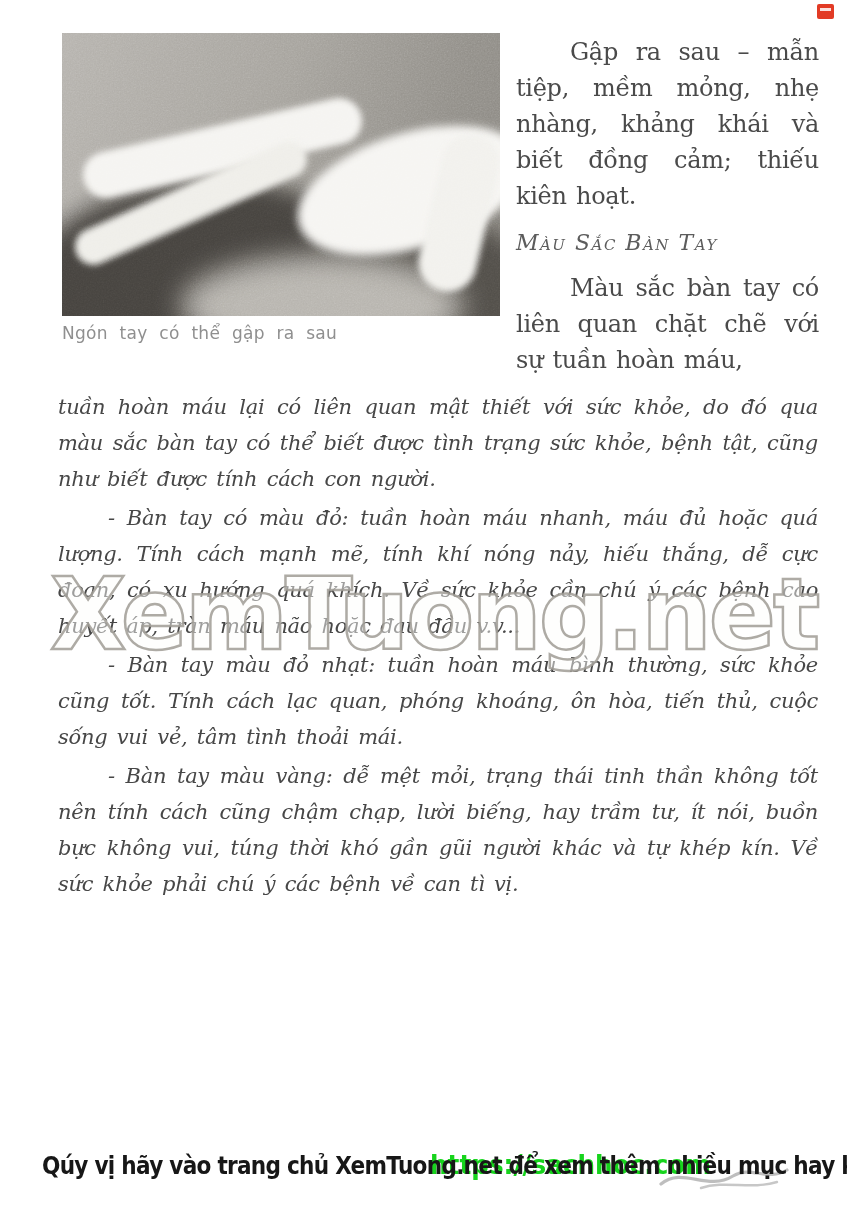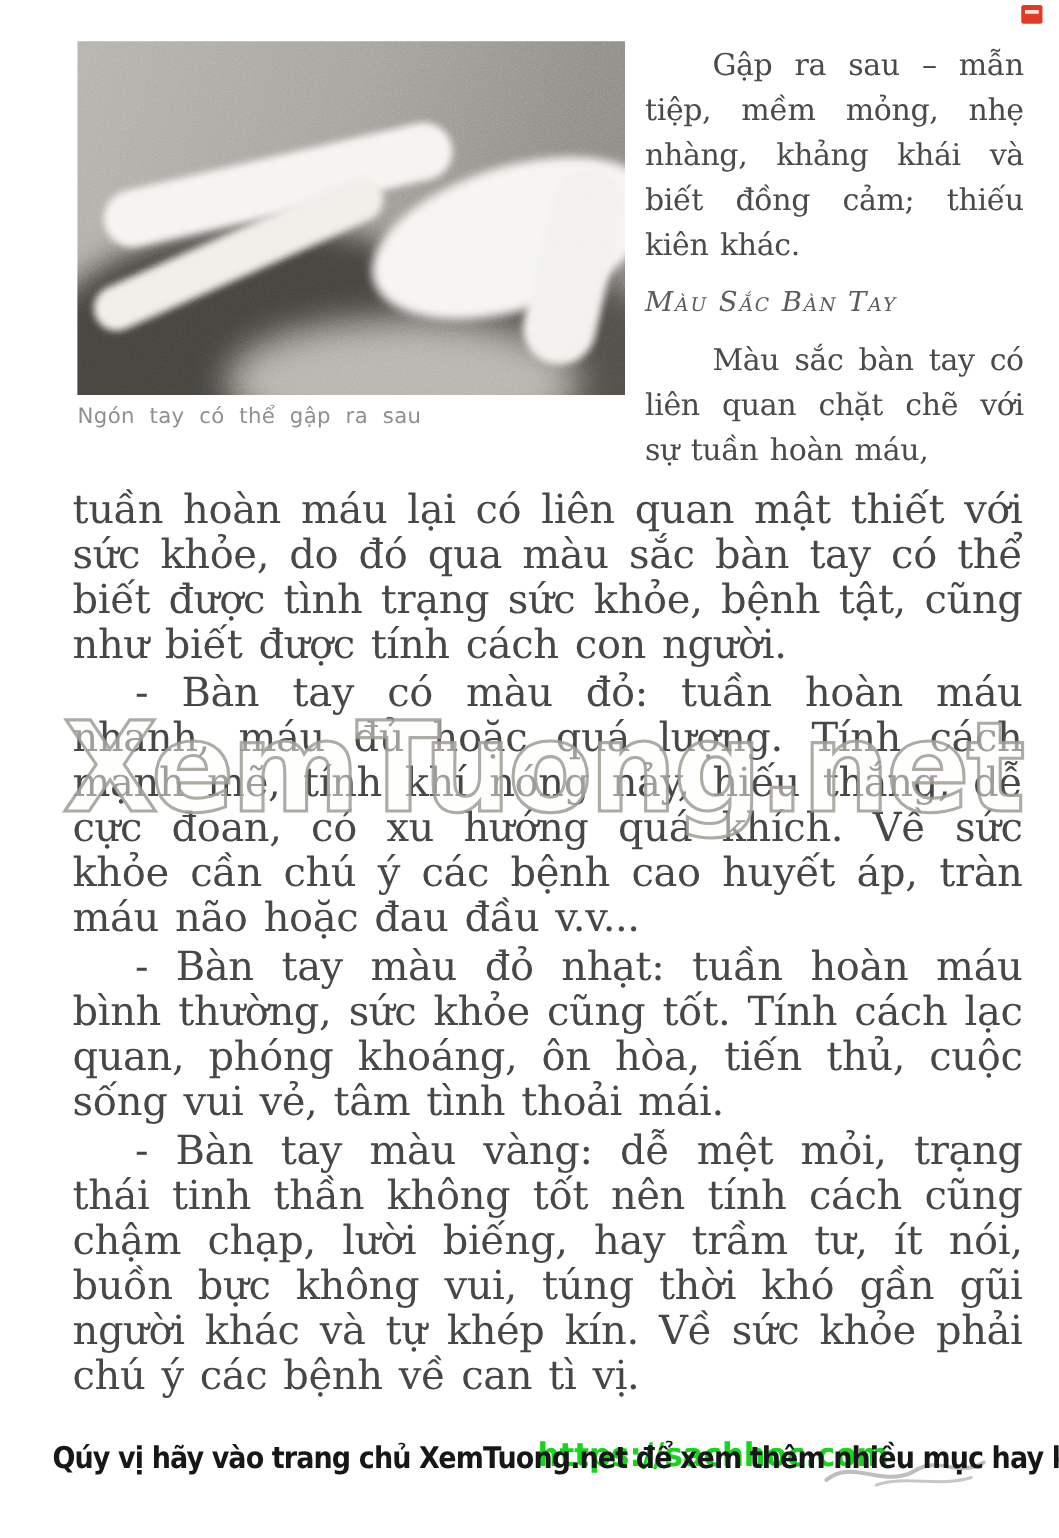--- a/index.html
+++ b/index.html
@@ -32,21 +32,21 @@
   
   .right-col{position:absolute;left:516px;top:34px;width:303px;color:#4a4a4a;}
   .right-col p{margin:0;text-align:justify;font-size:24px;line-height:36px;word-spacing:2px;letter-spacing:-.3px;}
   .right-col p.indent{text-indent:54px;}
   .section-heading{
     margin:13px 0 11px 0;font-weight:500;font-variant:small-caps;
     font-size:22px;line-height:32px;color:#5c5c5c;letter-spacing:1.5px;white-space:nowrap;font-style:italic;
   }
   
   .main-text{position:absolute;left:58px;top:389px;width:760px;color:#474747;}
-  .main-text p{margin:0 0 3px 0;text-align:justify;font-size:32px;line-height:36px;word-spacing:3px;letter-spacing:-.3px;}
+  .main-text p{margin:0 0 3px 0;text-align:justify;font-size:21px;line-height:36px;word-spacing:3px;letter-spacing:-.3px;font-style:italic;}
   .main-text p.bullet{text-indent:50px;}
   
   .watermark{
     position:absolute;left:50px;top:560px;width:780px;z-index:6;
     font-family:"DejaVu Sans", sans-serif;font-weight:bold;
     font-size:100px;line-height:110px;letter-spacing:-3px;
     color:rgba(253,253,251,.48);
     -webkit-text-stroke:2.5px rgba(160,156,149,.85);
     text-stroke:2.5px rgba(160,156,149,.85);
     transform:scaleX(.99);transform-origin:left center;
@@ -91,21 +91,21 @@
         <feTurbulence type="fractalNoise" baseFrequency="0.7" numOctaves="2" stitchTiles="stitch"></feTurbulence>
         <feColorMatrix type="saturate" values="0"></feColorMatrix>
       </filter>
     <rect width="100%" height="100%" filter="url(#g)"></rect>
   </svg>
 </div>
 
 <div class="caption">Ngón tay có thể gập ra sau</div>
 
 <div class="right-col">
-  <p class="indent">Gập ra sau – mẫn tiệp, mềm mỏng, nhẹ nhàng, khảng khái và biết đồng cảm; thiếu kiên khác.</p>
+  <p class="indent">Gập ra sau – mẫn tiệp, mềm mỏng, nhẹ nhàng, khảng khái và biết đồng cảm; thiếu kiên hoạt.</p>
   <div class="section-heading">Màu Sắc Bàn Tay</div>
   <p class="indent">Màu sắc bàn tay có liên quan chặt chẽ với sự tuần hoàn máu,</p>
 </div>
 
 <div class="main-text">
   <p>tuần hoàn máu lại có liên quan mật thiết với sức khỏe, do đó qua màu sắc bàn tay có thể biết được tình trạng sức khỏe, bệnh tật, cũng như biết được tính cách con người.</p>
   <p class="bullet">- Bàn tay có màu đỏ: tuần hoàn máu nhanh, máu đủ hoặc quá lượng. Tính cách mạnh mẽ, tính khí nóng nảy, hiếu thắng, dễ cực đoan, có xu hướng quá khích. Về sức khỏe cần chú ý các bệnh cao huyết áp, tràn máu não hoặc đau đầu v.v...</p>
   <p class="bullet">- Bàn tay màu đỏ nhạt: tuần hoàn máu bình thường, sức khỏe cũng tốt. Tính cách lạc quan, phóng khoáng, ôn hòa, tiến thủ, cuộc sống vui vẻ, tâm tình thoải mái.</p>
   <p class="bullet">- Bàn tay màu vàng: dễ mệt mỏi, trạng thái tinh thần không tốt nên tính cách cũng chậm chạp, lười biếng, hay trầm tư, ít nói, buồn bực không vui, túng thời khó gần gũi người khác và tự khép kín. Về sức khỏe phải chú ý các bệnh về can tì vị.</p>
 </div>

